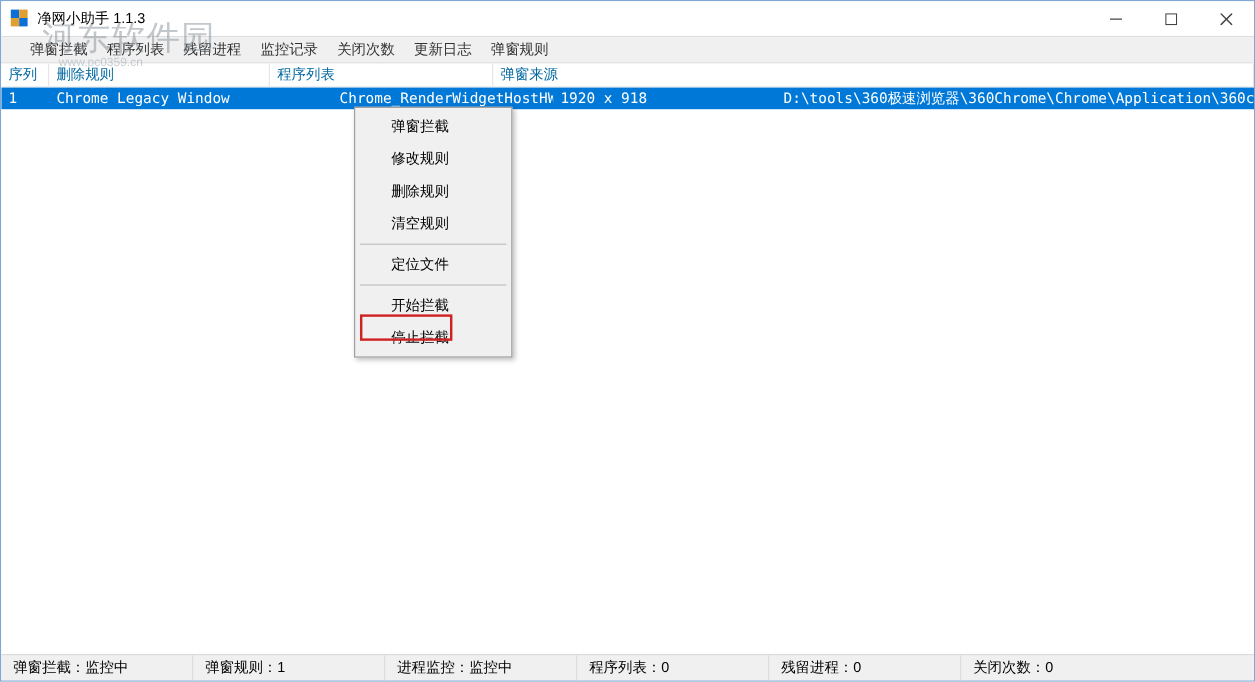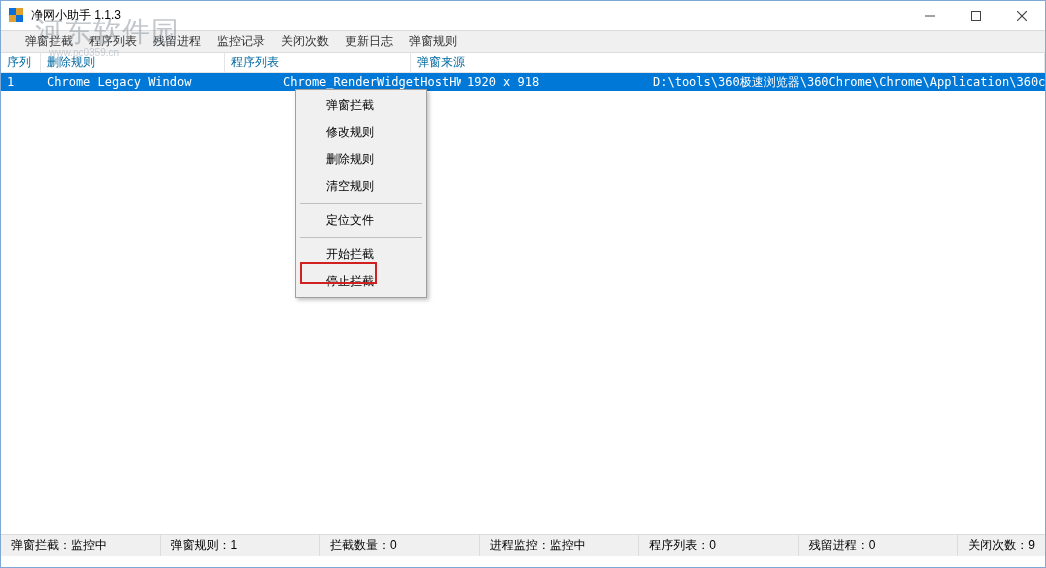--- a/index.html
+++ b/index.html
@@ -153,21 +153,21 @@
       left: 299px;
       top: 209px;
       width: 77px;
       height: 22px;
       z-index: 101;
       pointer-events: none;
     }
 
     .statusbar {
       position: absolute;
-      left: 0; right: 0; bottom: 11px;
+      left: 0; right: 0; bottom: 0;
       height: 22px;
       background: #f0f0f0;
       border-top: 1px solid #dcdcdc;
       display: flex;
       align-items: center;
       color: #000;
     }
     .status-seg {
       padding: 0 10px;
       height: 100%;
@@ -257,18 +257,17 @@
     <div class="cm-sep"></div>
     <div class="cm-item">开始拦截</div>
     <div class="cm-item">停止拦截</div>
   </div>
   <div class="cm-highlight"></div>
 </div>
 
 <div class="statusbar">
   <div class="status-seg">弹窗拦截：监控中</div>
   <div class="status-seg">弹窗规则：1</div>
-  <div class="status-seg">拦截数量：0</div>
   <div class="status-seg">进程监控：监控中</div>
   <div class="status-seg">程序列表：0</div>
   <div class="status-seg">残留进程：0</div>
-  <div class="status-seg">关闭次数：9</div>
+  <div class="status-seg">关闭次数：0</div>
 </div>
 
 </body></html>

